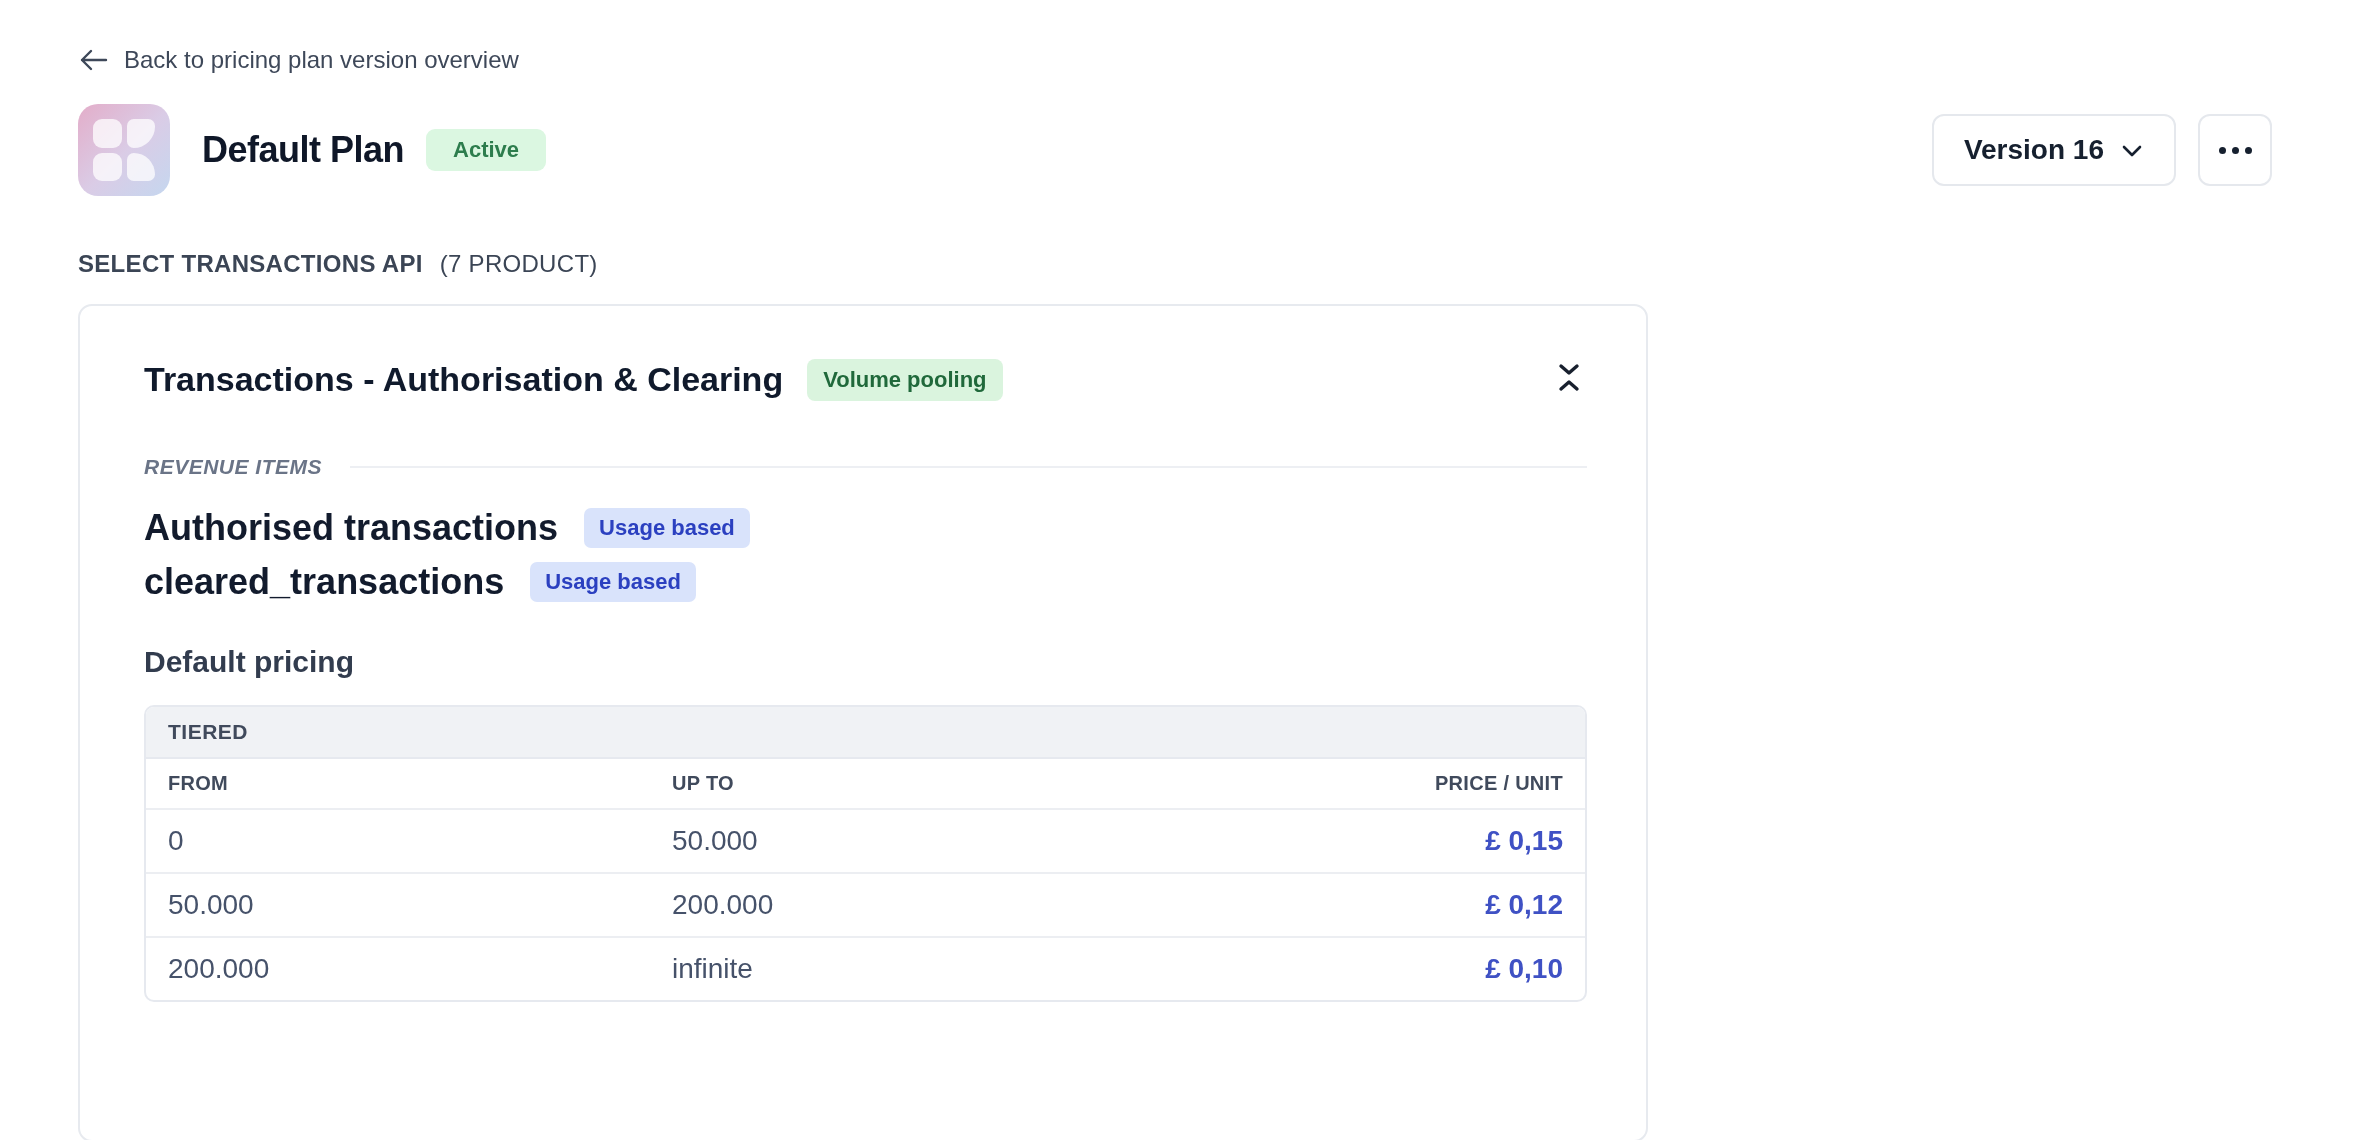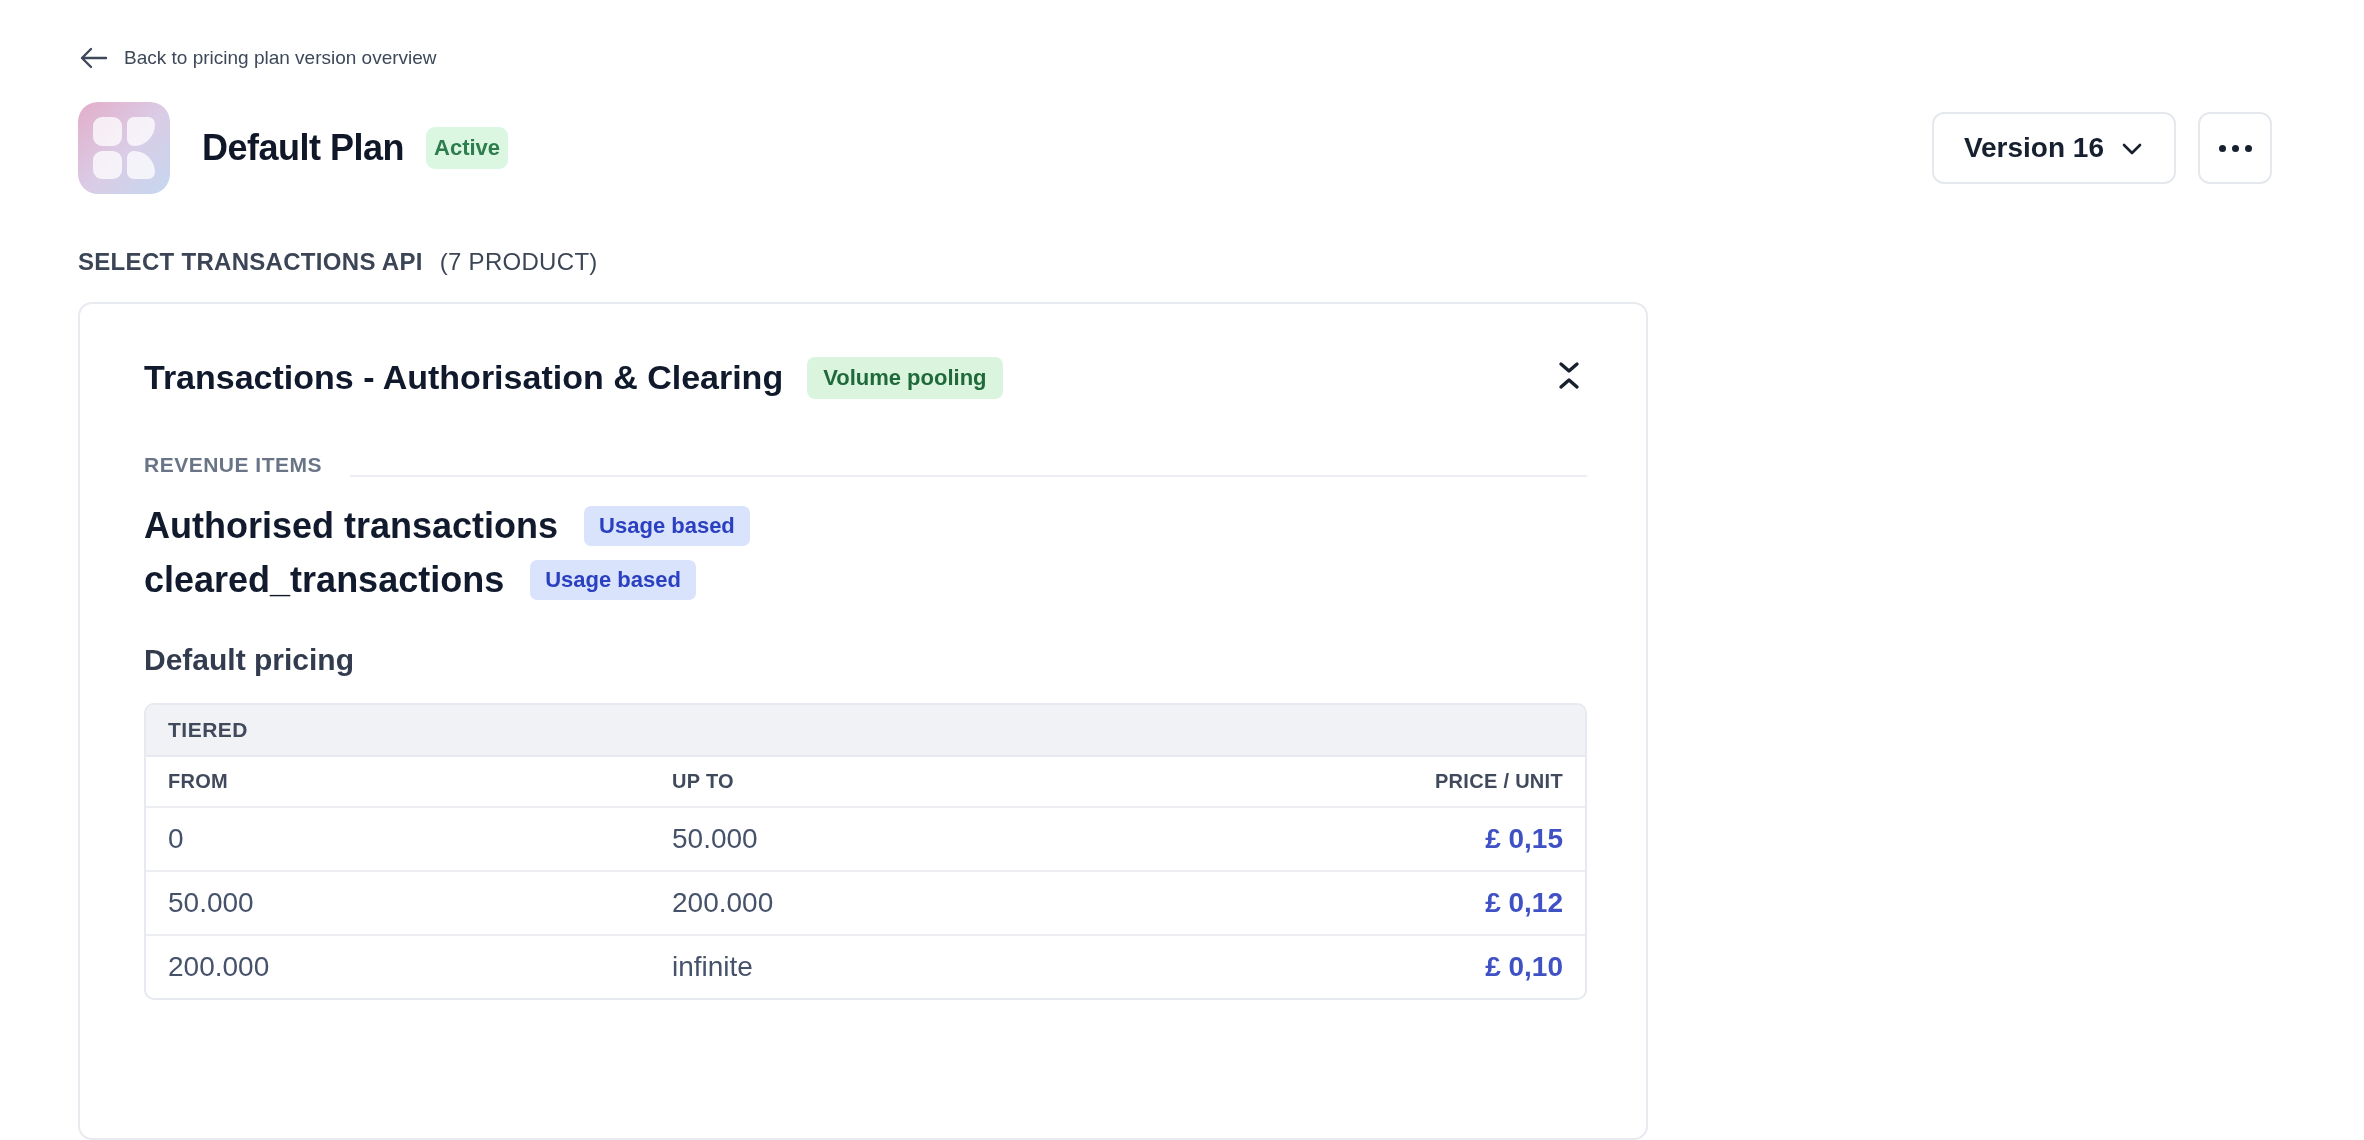--- a/index.html
+++ b/index.html
@@ -1,36 +1,36 @@
 <!DOCTYPE html>
 <html><head>
 <meta charset="utf-8">
 <style>
   * { margin: 0; padding: 0; box-sizing: border-box; }
   html, body { width: 2364px; height: 1140px; background: #ffffff; overflow: hidden; }
   body { font-family: "Liberation Sans", sans-serif; color: #10182a; }
   .page { padding: 46px 92px 0 78px; }
 
   
-  .back-link { display: inline-flex; align-items: center; gap: 16px; font-size: 19px; color: #3e4859; cursor: pointer; }
+  .back-link { display: inline-flex; align-items: center; gap: 16px; font-size: 24px; color: #3e4859; cursor: pointer; }
   .back-link svg { display: block; }
 
   
   .header-row { display: flex; align-items: center; margin-top: 28px; }
   .logo { width: 92px; height: 92px; border-radius: 20px; flex: 0 0 auto;
           background: linear-gradient(135deg, #e3adc9 0%, #daccE6 52%, #c5d7ef 100%);
           padding: 15px; display: grid; grid-template-columns: 1fr 1fr; grid-template-rows: 1fr 1fr; gap: 5px; }
   .logo .q { background: rgba(255,255,255,0.74); }
   .logo .q.tl { border-radius: 9px; }
   .logo .q.tr { border-radius: 9px 9px 100% 9px; }
   .logo .q.bl { border-radius: 9px; }
   .logo .q.br { border-radius: 9px 100% 9px 9px; }
   .page-title { font-size: 36px; font-weight: bold; color: #0f1728; margin-left: 32px; letter-spacing: -0.5px; }
   .badge-green { margin-left: 22px; background: #dbf7e1; color: #2d7d4d; font-size: 22px; font-weight: bold;
-                 padding: 9px 8px; border-radius: 9px; line-height: 1.1; }
+                 padding: 9px 27px; border-radius: 9px; line-height: 1.1; }
   .header-spacer { flex: 1; }
   .btn { background: #ffffff; border: 2px solid #e5e8ed; border-radius: 12px; height: 72px;
          display: flex; align-items: center; cursor: pointer; color: #16202f; }
   .btn-version { padding: 0 30px; gap: 16px; font-size: 28px; font-weight: bold; }
   .btn-more { width: 74px; justify-content: center; margin-left: 22px; gap: 6px; }
   .btn-more .dot { width: 7px; height: 7px; border-radius: 50%; background: #16202f; }
 
   
   .section-label { margin-top: 54px; font-size: 24px; color: #3b4555; letter-spacing: 0.3px; }
   .section-label .strong { font-weight: bold; }
@@ -39,21 +39,21 @@
   
   .card { margin-top: 26px; width: 1570px; background: #ffffff; border: 2px solid #e7eaef; border-radius: 14px;
           padding: 50px 59px 138px 64px; }
   .card-header { display: flex; align-items: center; }
   .product-title { font-size: 34px; font-weight: bold; color: #101a2c; }
   .badge-pooling { margin-left: 24px; background: #daf4de; color: #20693b; font-size: 22px; font-weight: bold;
                    padding: 8px 16px; border-radius: 8px; }
   .collapse-btn { margin-left: auto; background: none; border: none; cursor: pointer; display: flex;
                   flex-direction: column; align-items: center; gap: 2px; padding: 4px; }
 
-  .revenue-label-row { display: flex; align-items: flex-end; margin-top: 52px; }
+  .revenue-label-row { display: flex; align-items: center; margin-top: 52px; font-style: italic; }
   .revenue-label { font-size: 21px; font-weight: bold; color: #6a7487; letter-spacing: 0.5px; flex: 0 0 auto; }
   .revenue-divider { flex: 1; height: 2px; background: #edeff3; margin-left: 28px; }
 
   .revenue-items { margin-top: 28px; }
   .revenue-item { display: flex; align-items: center; margin-bottom: 12px; }
   .revenue-item-name { font-size: 36px; font-weight: bold; color: #121b2d; }
   .badge-usage { margin-left: 26px; background: #d9e3fb; color: #2b40c0; font-size: 22px; font-weight: bold;
                  padding: 7px 15px; border-radius: 7px; }
 
   .pricing-heading { margin-top: 42px; font-size: 30px; font-weight: bold; color: #323c4e; }

